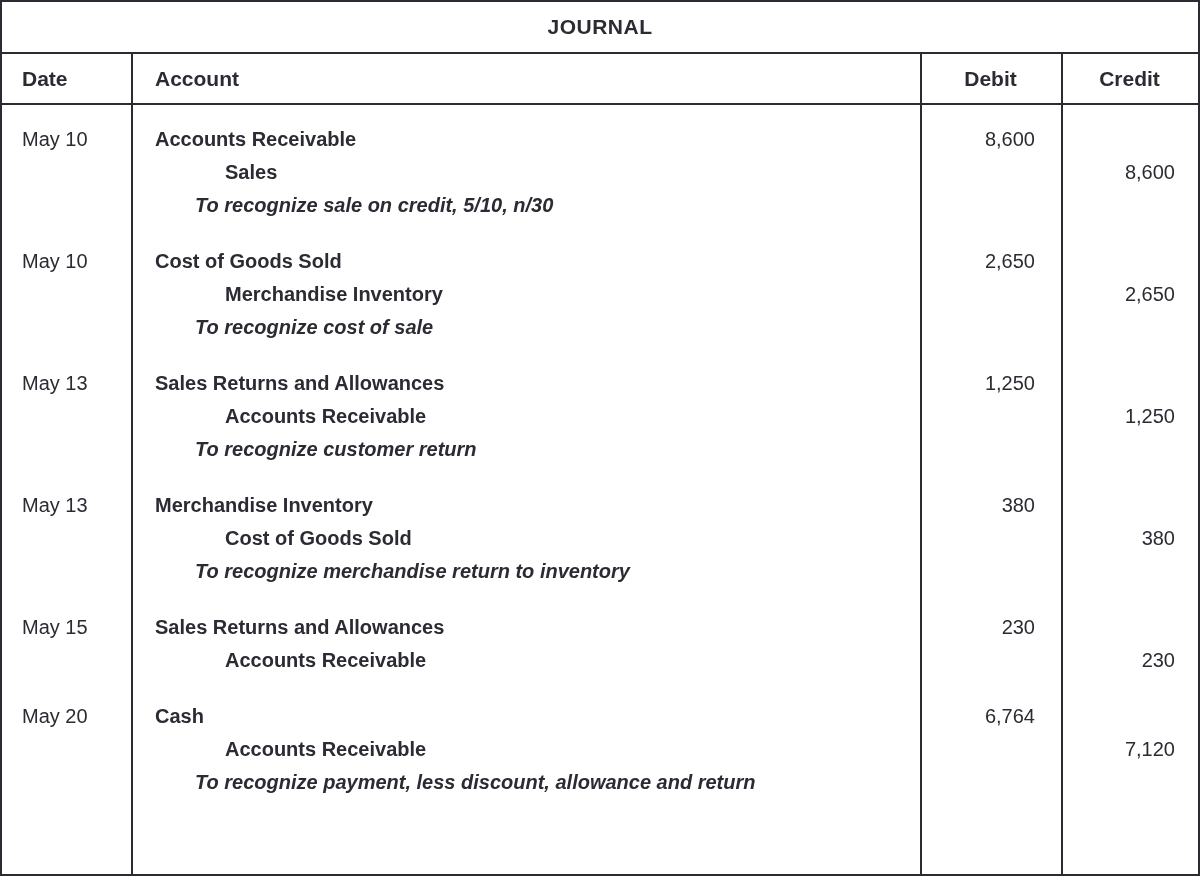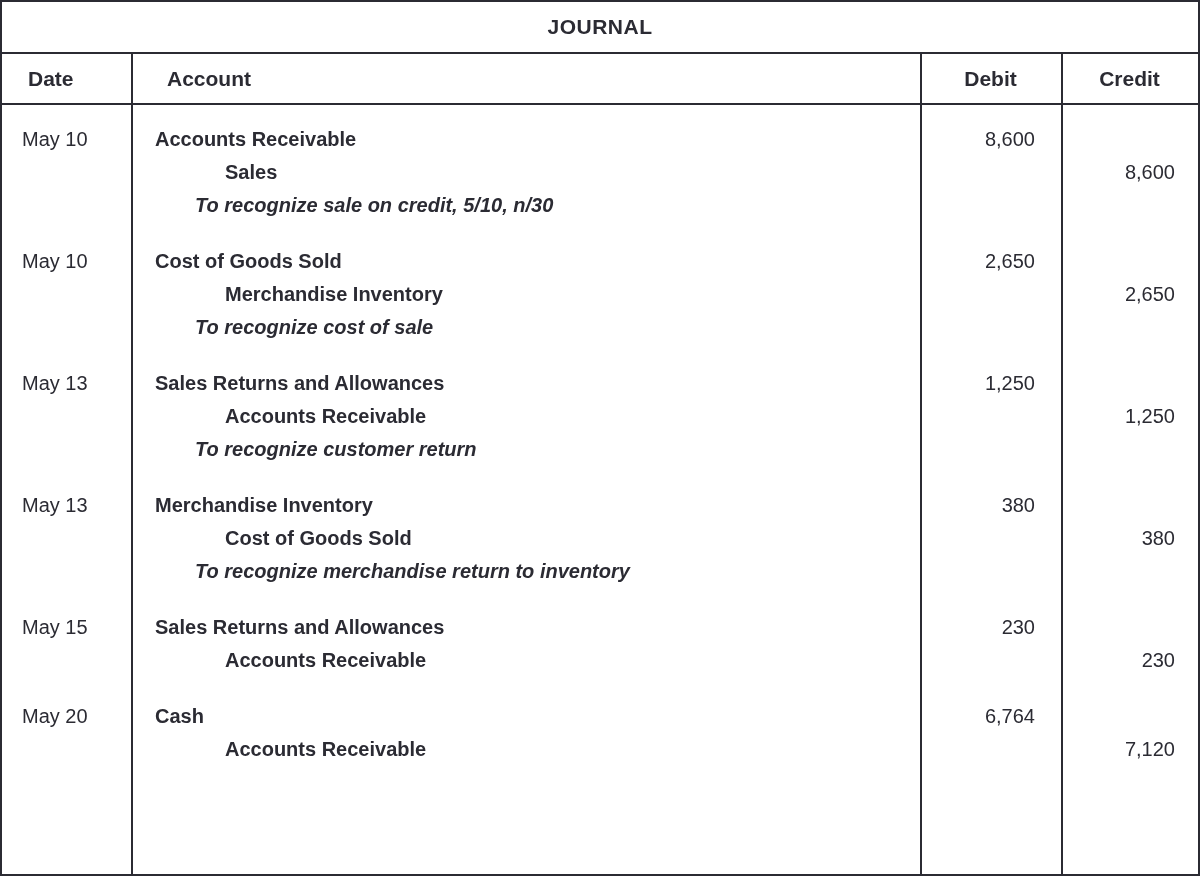--- a/index.html
+++ b/index.html
@@ -66,22 +66,22 @@
     grid-template-columns: 129px 789px 141px 1fr;
     height: 33px;
     align-items: center;
   }
   .cell {
     box-sizing: border-box;
     white-space: nowrap;
     overflow: hidden;
   }
   .date-cell { padding-left: 20px; }
-  .header-date { padding-left: 20px; margin-left: 6px; }
-  .header-account { padding-left: 36px; }
+  .header-date { padding-left: 20px; }
+  .header-account { padding-left: 24px; }
   .header-amount { text-align: center; }
   .account-cell { padding-left: 24px; font-weight: bold; }
   .account-cell.indent-credit { padding-left: 94px; }
   .account-cell.description {
     padding-left: 64px;
     font-style: italic;
   }
   .amount-cell { text-align: right; margin-left: 36px; }
   .debit-cell { padding-right: 26px; }
   .credit-cell { padding-right: 23px; }
@@ -200,18 +200,24 @@
           <div class="cell account-cell">Cash</div>
           <div class="cell amount-cell debit-cell">6,764</div>
           <div class="cell amount-cell credit-cell"></div>
         </div>
         <div class="line">
           <div class="cell date-cell"></div>
           <div class="cell account-cell indent-credit">Accounts Receivable</div>
           <div class="cell amount-cell debit-cell"></div>
           <div class="cell amount-cell credit-cell">7,120</div>
         </div>
+        <div class="line">
+          <div class="cell date-cell"></div>
+          <div class="cell account-cell description">To recognize payment, less discount, allowance and return</div>
+          <div class="cell amount-cell debit-cell"></div>
+          <div class="cell amount-cell credit-cell"></div>
+        </div>
       </div>
     </div>
   <div class="vline vline-1"></div>
   <div class="vline vline-2"></div>
   <div class="vline vline-3"></div>
 </div>
 
 </body></html>

